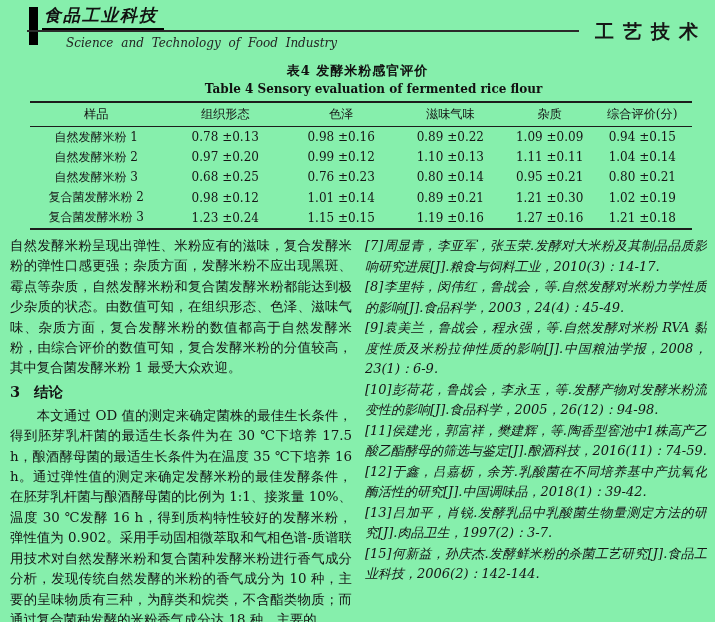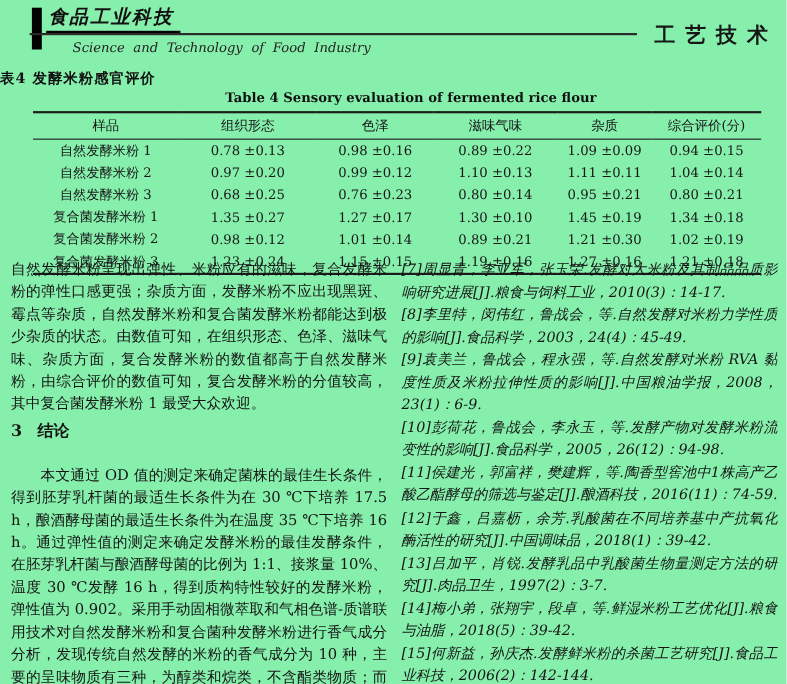--- a/index.html
+++ b/index.html
@@ -17,21 +17,21 @@
   .header-rule{position:absolute;left:27px;top:30px;width:552px;height:2px;background:#2a2a2a;}
   .logo-en{
     position:absolute;left:66px;top:36px;font-size:12px;font-style:italic;white-space:nowrap;
     font-family:"DejaVu Serif","Liberation Serif",serif;word-spacing:4px;color:#222;
   }
   .section-label{
     position:absolute;right:8px;top:19px;font-size:19px;font-weight:bold;
     letter-spacing:9px;white-space:nowrap;color:#161616;
   }
   
-  .table-title-cn{position:absolute;left:0;top:62px;width:715px;text-align:left;
+  .table-title-cn{position:absolute;left:0;top:62px;width:715px;text-align:center;
     font-size:13px;font-weight:bold;letter-spacing:1px;}
   .table-title-en{position:absolute;left:16px;top:82px;width:715px;text-align:center;
     font-size:12px;font-weight:600;}
   table.sensory{
     position:absolute;left:30px;top:101px;width:662px;border-collapse:collapse;
     font-size:12px;color:#161616;
     border-top:2.5px solid #1c1c1c;border-bottom:2.5px solid #1c1c1c;
   }
   table.sensory th{
     font-weight:normal;padding:3px 0 3px 0;border-bottom:1.2px solid #1c1c1c;
@@ -40,21 +40,21 @@
   table.sensory td{text-align:center;padding:1.6px 0;font-size:12px;white-space:nowrap;}
   .c0{width:20%;margin-top:44px;} .c1{width:19%;} .c2{width:16%;} .c3{width:17%;} .c4{width:13%;} .c5{width:15%;}
   
   .body-cols{
     position:absolute;left:10px;top:236px;width:697px;height:386px;
     display:flex;gap:13px;overflow:hidden;
   }
   .col{width:342px;font-size:13.4px;line-height:20.4px;text-align:justify;color:#141414;}
   .col p{margin:0;}
   .para-indent{text-indent:2em;}
-  .section-heading{font-size:14.5px;font-weight:bold;margin:2px 0 20px 0;line-height:22px;}
+  .section-heading{font-size:14.5px;font-weight:bold;margin:2px 0 3px 0;line-height:22px;}
   .section-heading .num{margin-right:14px;}
   .ref{font-style:italic;font-size:13px;line-height:20.5px;margin:0;}
 </style>
 </head>
 <body>
 
 <div class="page">
 
   <div class="logo-bar"></div>
   <div class="logo-cn">食品工业科技</div>
@@ -95,28 +95,20 @@
       </tr>
       <tr>
         <td>自然发酵米粉 3</td>
         <td>0.68 ±0.25</td>
         <td>0.76 ±0.23</td>
         <td>0.80 ±0.14</td>
         <td>0.95 ±0.21</td>
         <td>0.80 ±0.21</td>
       </tr>
       <tr>
-        <td>复合菌发酵米粉 1</td>
-        <td>1.35 ±0.27</td>
-        <td>1.27 ±0.17</td>
-        <td>1.30 ±0.10</td>
-        <td>1.45 ±0.19</td>
-        <td>1.34 ±0.18</td>
-      </tr>
-      <tr>
         <td>复合菌发酵米粉 2</td>
         <td>0.98 ±0.12</td>
         <td>1.01 ±0.14</td>
         <td>0.89 ±0.21</td>
         <td>1.21 ±0.30</td>
         <td>1.02 ±0.19</td>
       </tr>
       <tr>
         <td>复合菌发酵米粉 3</td>
         <td>1.23 ±0.24</td>
@@ -137,19 +129,18 @@
       <p class="para-indent">本文通过 OD 值的测定来确定菌株的最佳生长条件，得到胚芽乳杆菌的最适生长条件为在 30 ℃下培养 17.5 h，酿酒酵母菌的最适生长条件为在温度 35 ℃下培养 16 h。通过弹性值的测定来确定发酵米粉的最佳发酵条件，在胚芽乳杆菌与酿酒酵母菌的比例为 1:1、接浆量 10%、温度 30 ℃发酵 16 h，得到质构特性较好的发酵米粉，弹性值为 0.902。采用手动固相微萃取和气相色谱-质谱联用技术对自然发酵米粉和复合菌种发酵米粉进行香气成分分析，发现传统自然发酵的米粉的香气成分为 10 种，主要的呈味物质有三种，为醇类和烷类，不含酯类物质；而通过复合菌种发酵的米粉香气成分达 18 种，主要的</p>
     </div>
     <div class="col">
       <p class="ref">[7]周显青，李亚军，张玉荣.发酵对大米粉及其制品品质影响研究进展[J].粮食与饲料工业，2010(3)：14-17.</p>
       <p class="ref">[8]李里特，闵伟红，鲁战会，等.自然发酵对米粉力学性质的影响[J].食品科学，2003，24(4)：45-49.</p>
       <p class="ref">[9]袁美兰，鲁战会，程永强，等.自然发酵对米粉 RVA 黏度性质及米粉拉伸性质的影响[J].中国粮油学报，2008，23(1)：6-9.</p>
       <p class="ref">[10]彭荷花，鲁战会，李永玉，等.发酵产物对发酵米粉流变性的影响[J].食品科学，2005，26(12)：94-98.</p>
       <p class="ref">[11]侯建光，郭富祥，樊建辉，等.陶香型窖池中1株高产乙酸乙酯酵母的筛选与鉴定[J].酿酒科技，2016(11)：74-59.</p>
       <p class="ref">[12]于鑫，吕嘉枥，余芳.乳酸菌在不同培养基中产抗氧化酶活性的研究[J].中国调味品，2018(1)：39-42.</p>
       <p class="ref">[13]吕加平，肖锐.发酵乳品中乳酸菌生物量测定方法的研究[J].肉品卫生，1997(2)：3-7.</p>
-      <p class="ref">[14]梅小弟，张翔宇，段卓，等.鲜湿米粉工艺优化[J].粮食与油脂，2018(5)：39-42.</p>
       <p class="ref">[15]何新益，孙庆杰.发酵鲜米粉的杀菌工艺研究[J].食品工业科技，2006(2)：142-144.</p>
 
     </div>
   </div>
 
 </div>
 
 </body></html>

